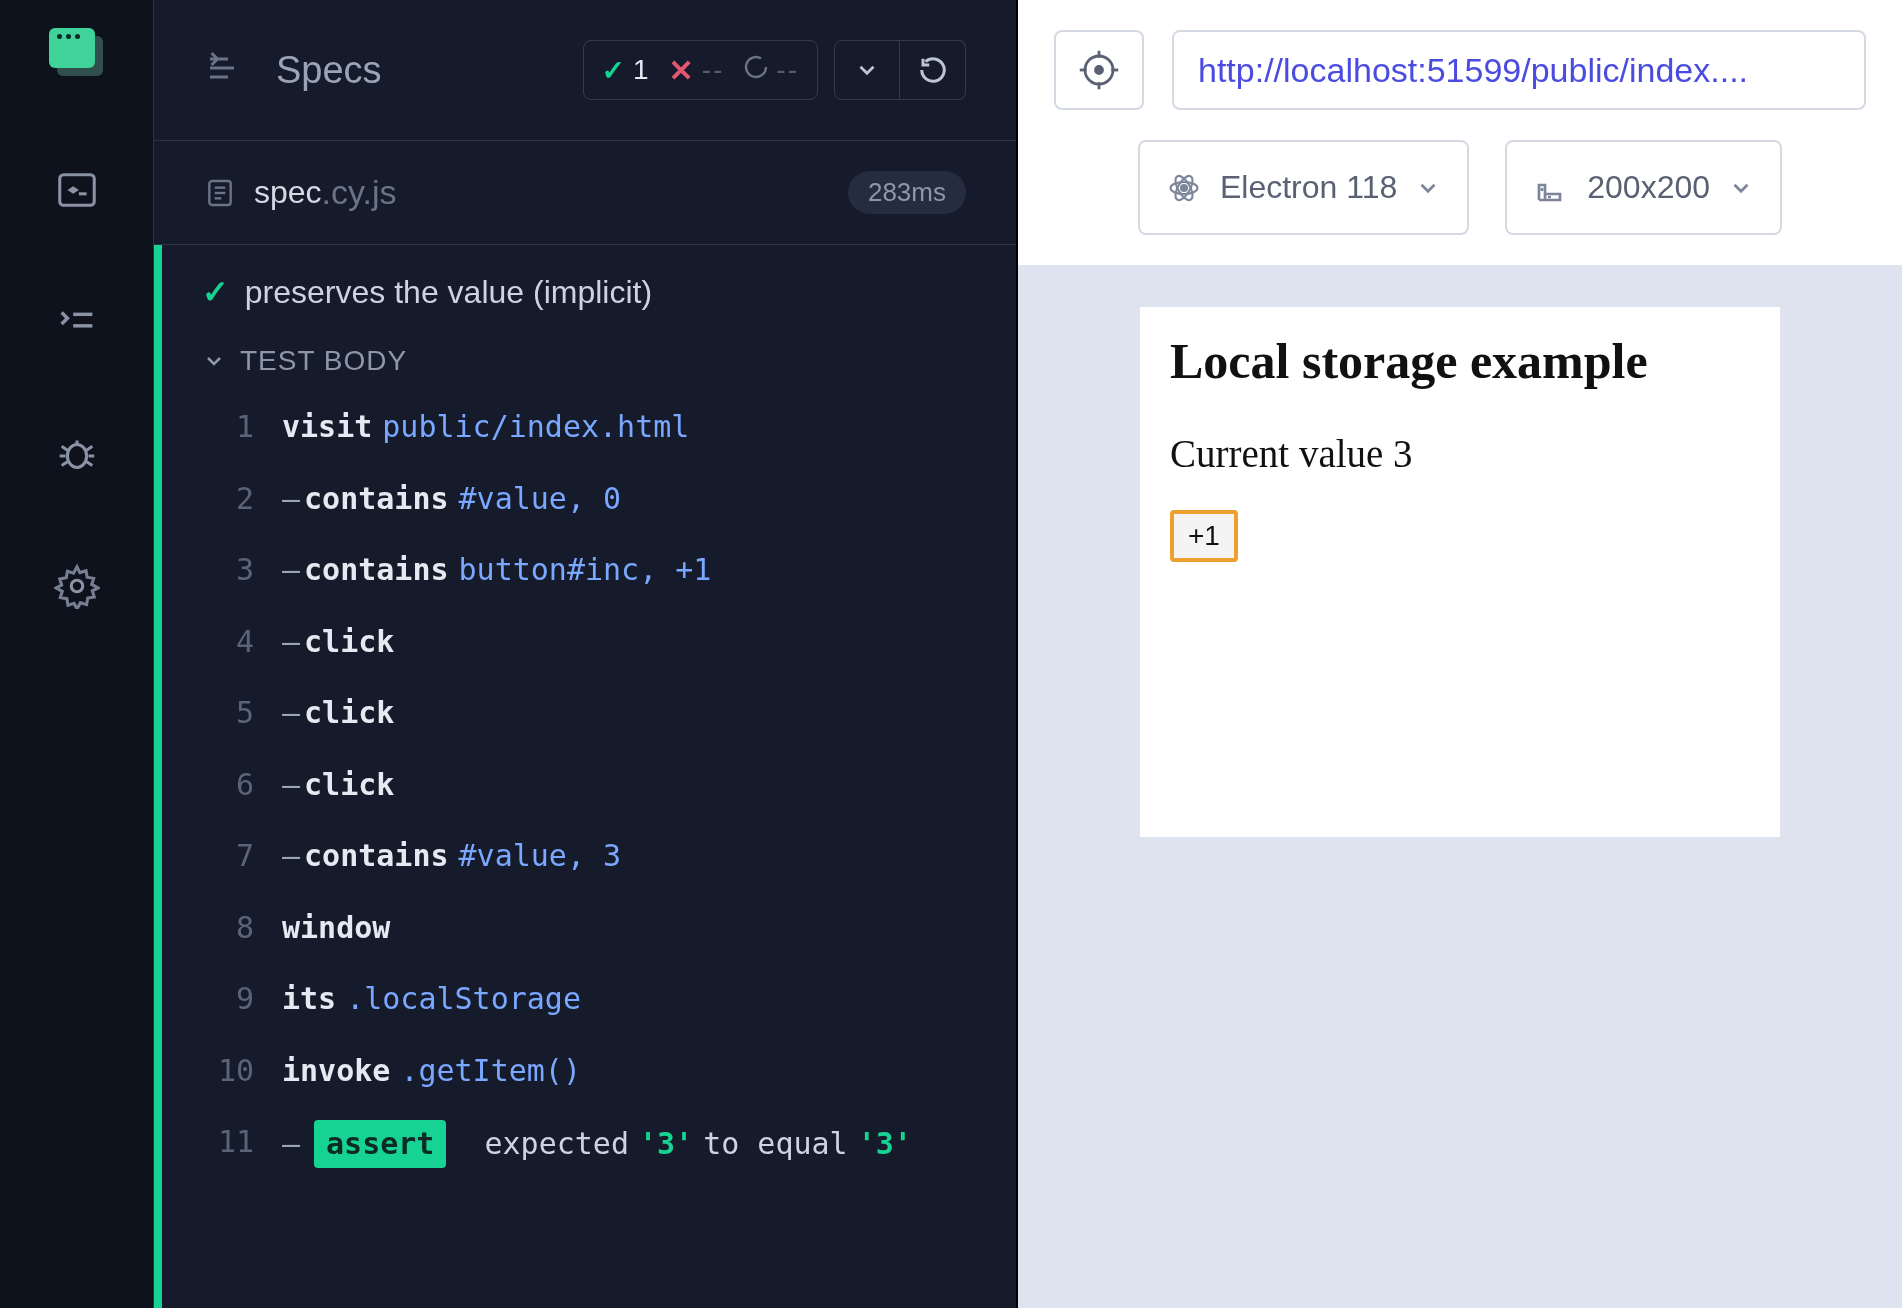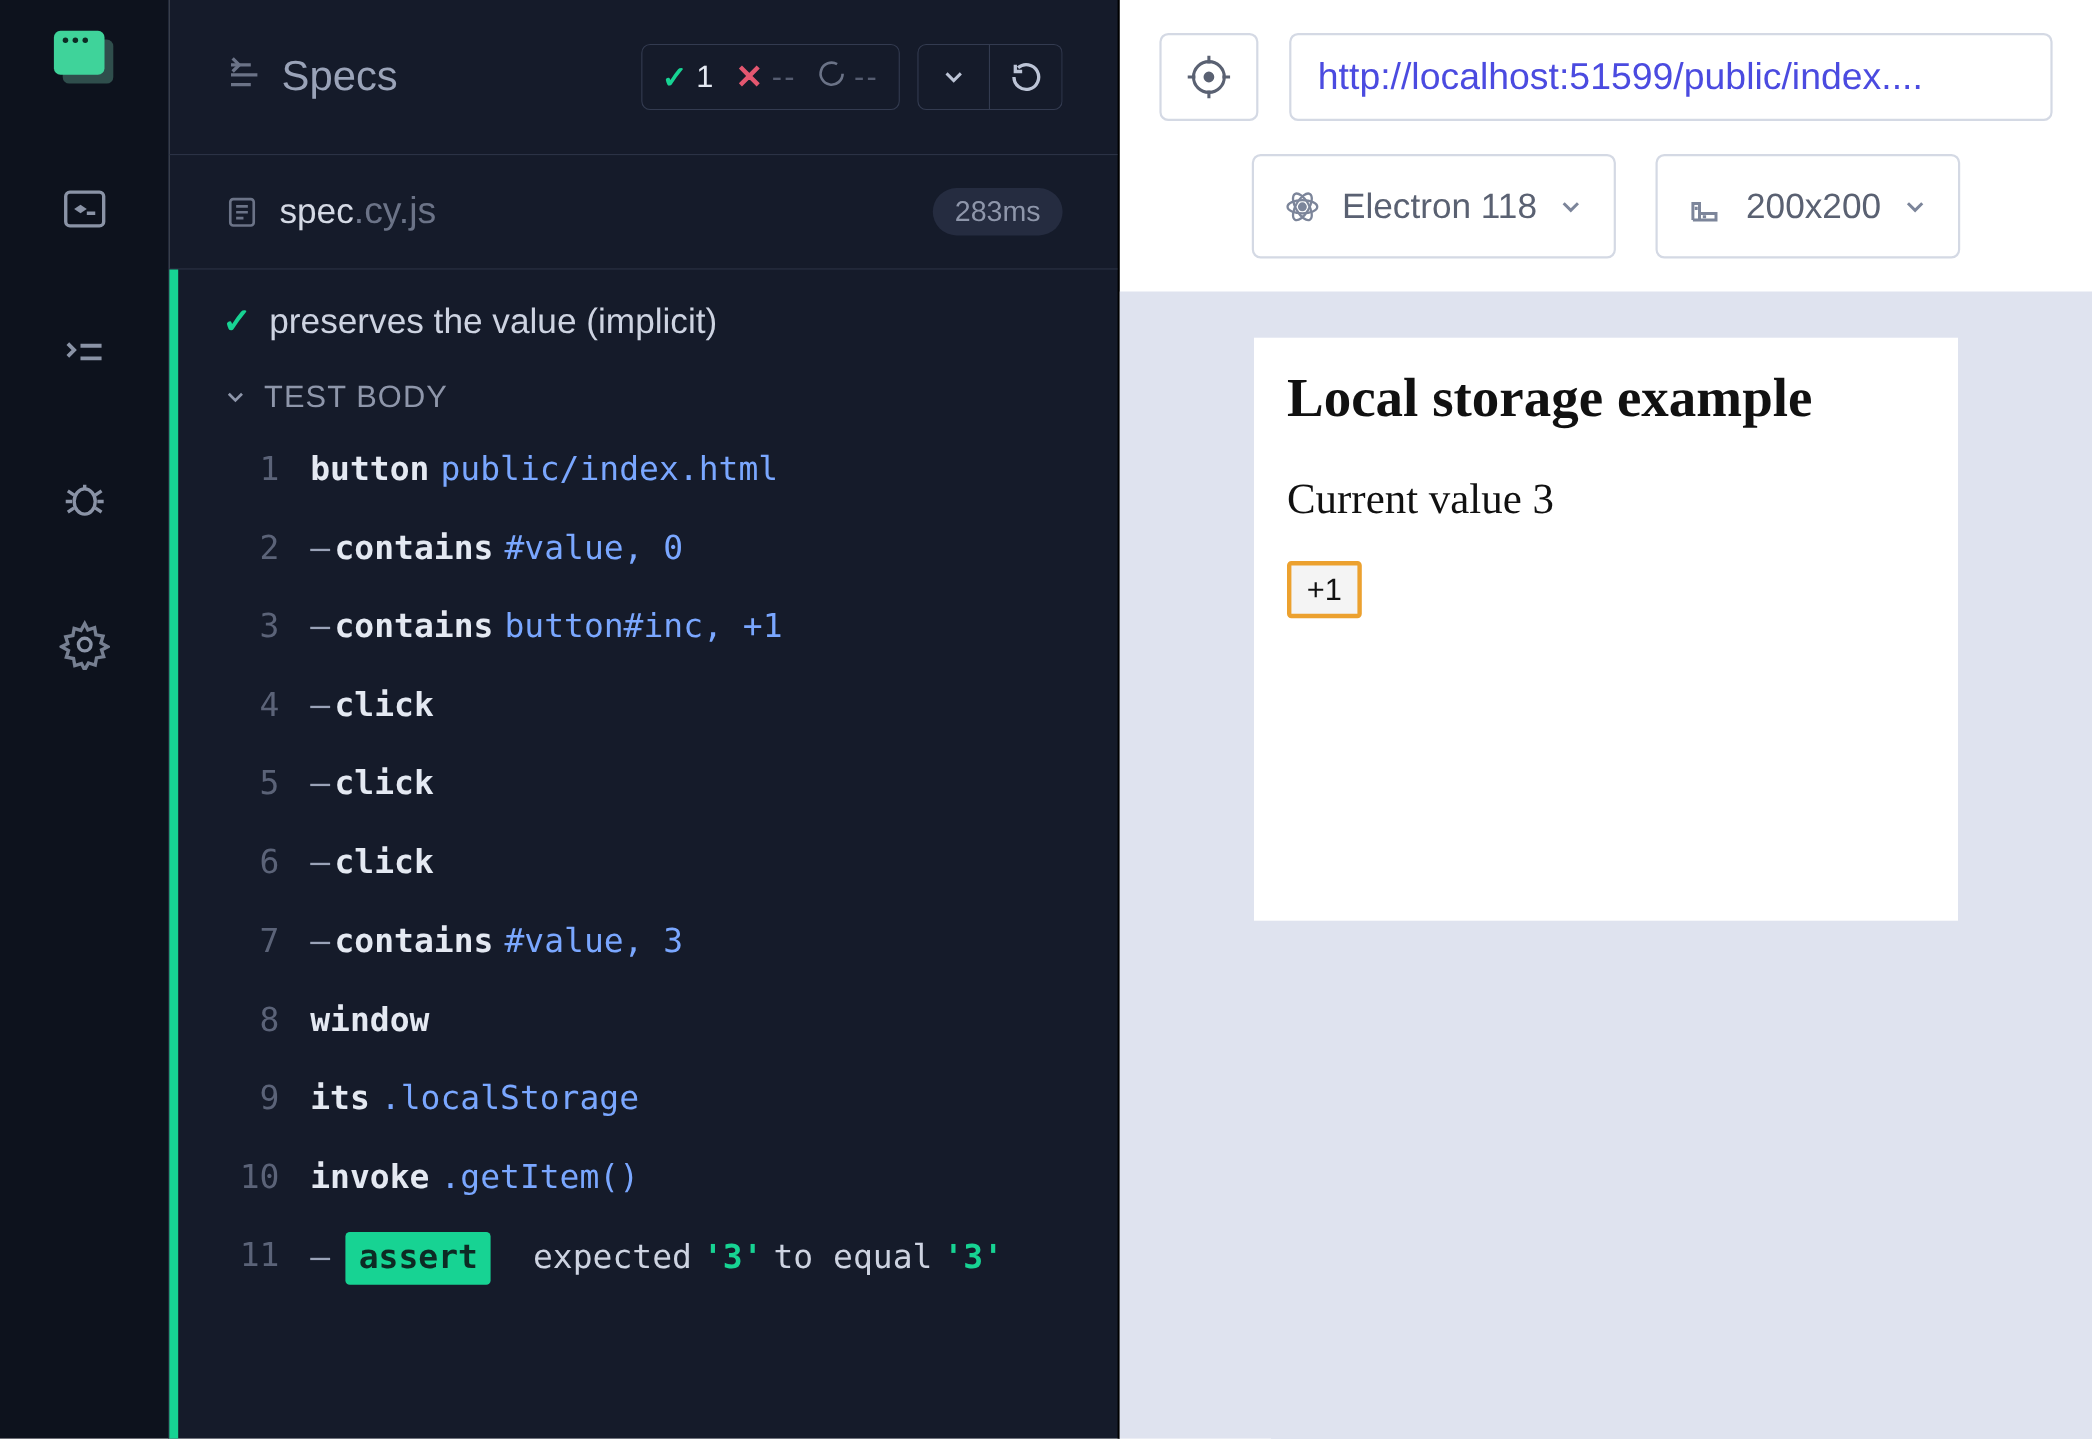--- a/index.html
+++ b/index.html
@@ -30,21 +30,21 @@
     background: #151b2a;
     color: #c9cfdb;
     display: flex;
     flex-direction: column;
     border-right: 2px solid #000;
   }
   .cl-header {
     display: flex; align-items: center; padding: 40px 50px 40px 50px;
     border-bottom: 1px solid #2b3245;
   }
-  .cl-header .specs-area { display: flex; align-items: center; gap: 16px; flex: 1; }
+  .cl-header .specs-area { display: flex; align-items: center; gap: 36px; flex: 1; }
   .cl-header .specs-title { font-size: 38px; color: #9aa3b8; }
   .cl-header .specs-icon svg { width: 36px; height: 36px; color: #6b7387; }
   .cl-header .stats-group { display: flex; align-items: center; border: 1px solid #333b50; border-radius: 8px; height: 60px; padding: 0 18px; gap: 20px; font-size: 28px;}
   .cl-header .stat { display: flex; align-items: center; gap: 8px; }
   .cl-header .pass-icon { color: #17d393; font-weight: bold; font-size: 28px; }
   .cl-header .fail-icon { color: #e45770; font-weight: bold; font-size: 30px; }
   .cl-header .pending-icon { color: #6b7387; }
   .cl-header .stat .num { color: #e4e9f2; font-weight: 500; }
   .cl-header .stat .dash { color: #555c70; letter-spacing: 2px; }
   .cl-header .right-buttons { display: flex; margin-left: 16px; }
@@ -202,21 +202,21 @@
         <svg viewBox="0 0 24 24" fill="none" stroke="currentColor" stroke-width="2.5">
             <polyline points="6 9 12 15 18 9"></polyline>
           </svg>
         <span>TEST BODY</span>
       </div>
 
       <div class="commands" id="commands">
           <div class="cmd">
             <span class="lineno">1</span>
             <span class="content">
-              <span class="name">button</span>
+              <span class="name">visit</span>
               <span class="args">public/index.html</span>
             </span>
           </div>
           <div class="cmd">
             <span class="lineno">2</span>
             <span class="content">
               <span><span class="dash">–</span><span class="name">contains</span></span>
               <span class="args">#value, 0</span>
             </span>
           </div>

